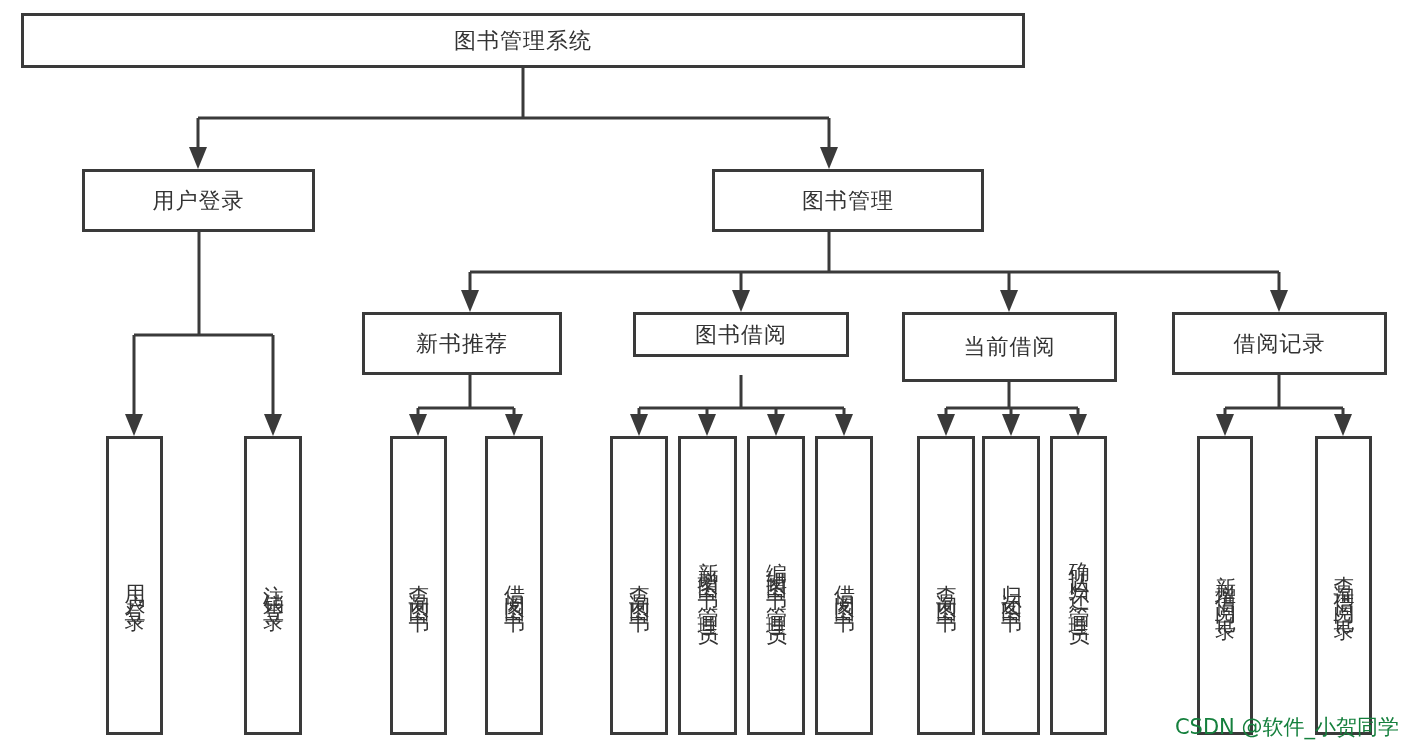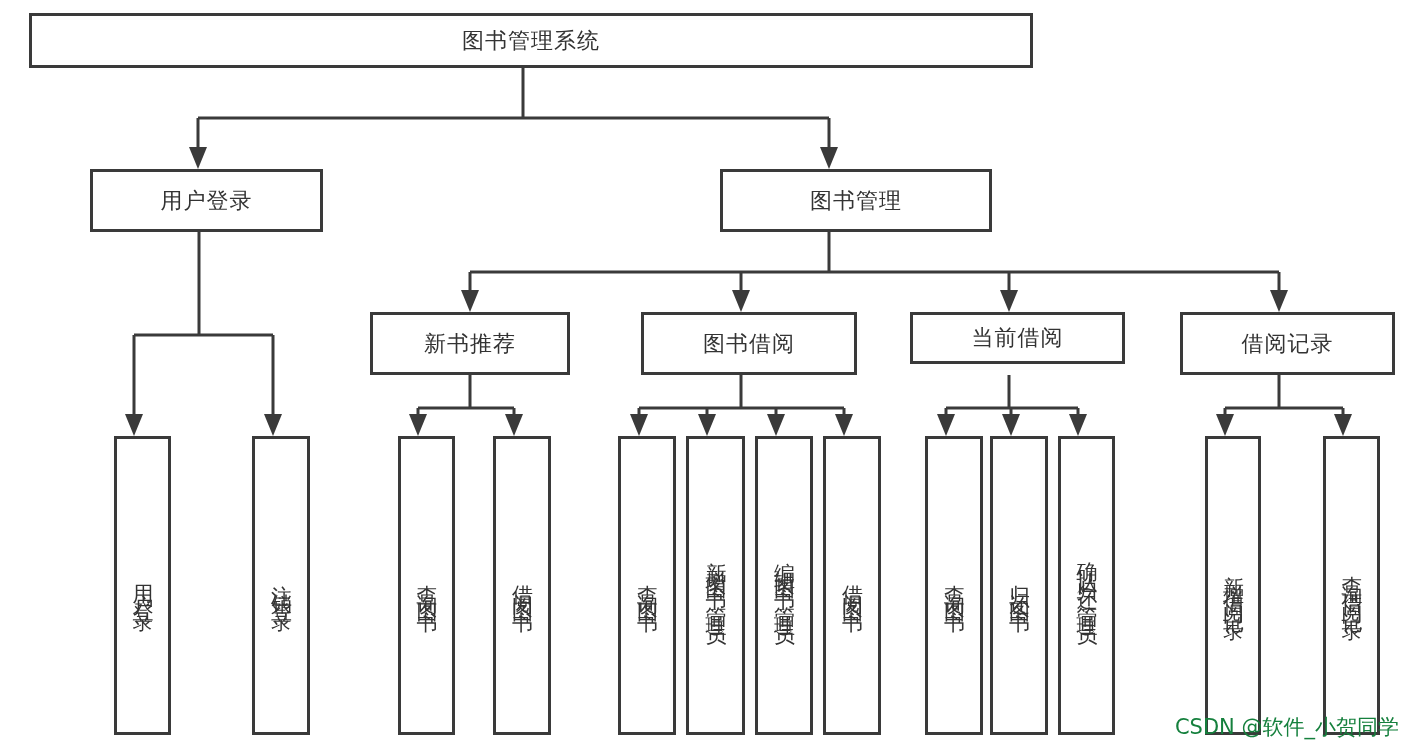--- a/index.html
+++ b/index.html
@@ -24,21 +24,20 @@
   }
   .node {
     position: absolute;
     box-sizing: border-box;
     background: #ffffff;
     border: 3px solid #3a3a3a;
     display: flex;
     align-items: center;
     justify-content: center;
     color: #333333;
-    margin-left: 8px;
   }
   .node .hlabel {
     font-size: 22px;
     letter-spacing: 1px;
     white-space: nowrap;
   }
   .leaf .vlabel {
     writing-mode: vertical-rl;
     text-orientation: mixed;
     font-size: 21px;
@@ -108,24 +107,24 @@
   <div class="node" style="left:82px; top:169px; width:233px; height:63px;">
     <span class="hlabel">用户登录</span>
   </div>
   <div class="node" style="left:712px; top:169px; width:272px; height:63px;">
     <span class="hlabel">图书管理</span>
   </div>
 
   <div class="node" style="left:362px; top:312px; width:200px; height:63px;">
     <span class="hlabel">新书推荐</span>
   </div>
-  <div class="node" style="left:633px; top:312px; width:216px; height:63px;">
+  <div class="node" style="left:633px; top:312px; width:216px; height:45px;">
     <span class="hlabel">图书借阅</span>
   </div>
-  <div class="node" style="left:902px; top:312px; width:215px; height:52px;">
+  <div class="node" style="left:902px; top:312px; width:215px; height:70px;">
     <span class="hlabel">当前借阅</span>
   </div>
   <div class="node" style="left:1172px; top:312px; width:215px; height:63px;">
     <span class="hlabel">借阅记录</span>
   </div>
 
   <div class="node leaf" style="left:106px; top:436px; width:57px; height:299px;">
     <span class="vlabel">用户登录</span>
   </div>
   <div class="node leaf" style="left:244px; top:436px; width:58px; height:299px;">

